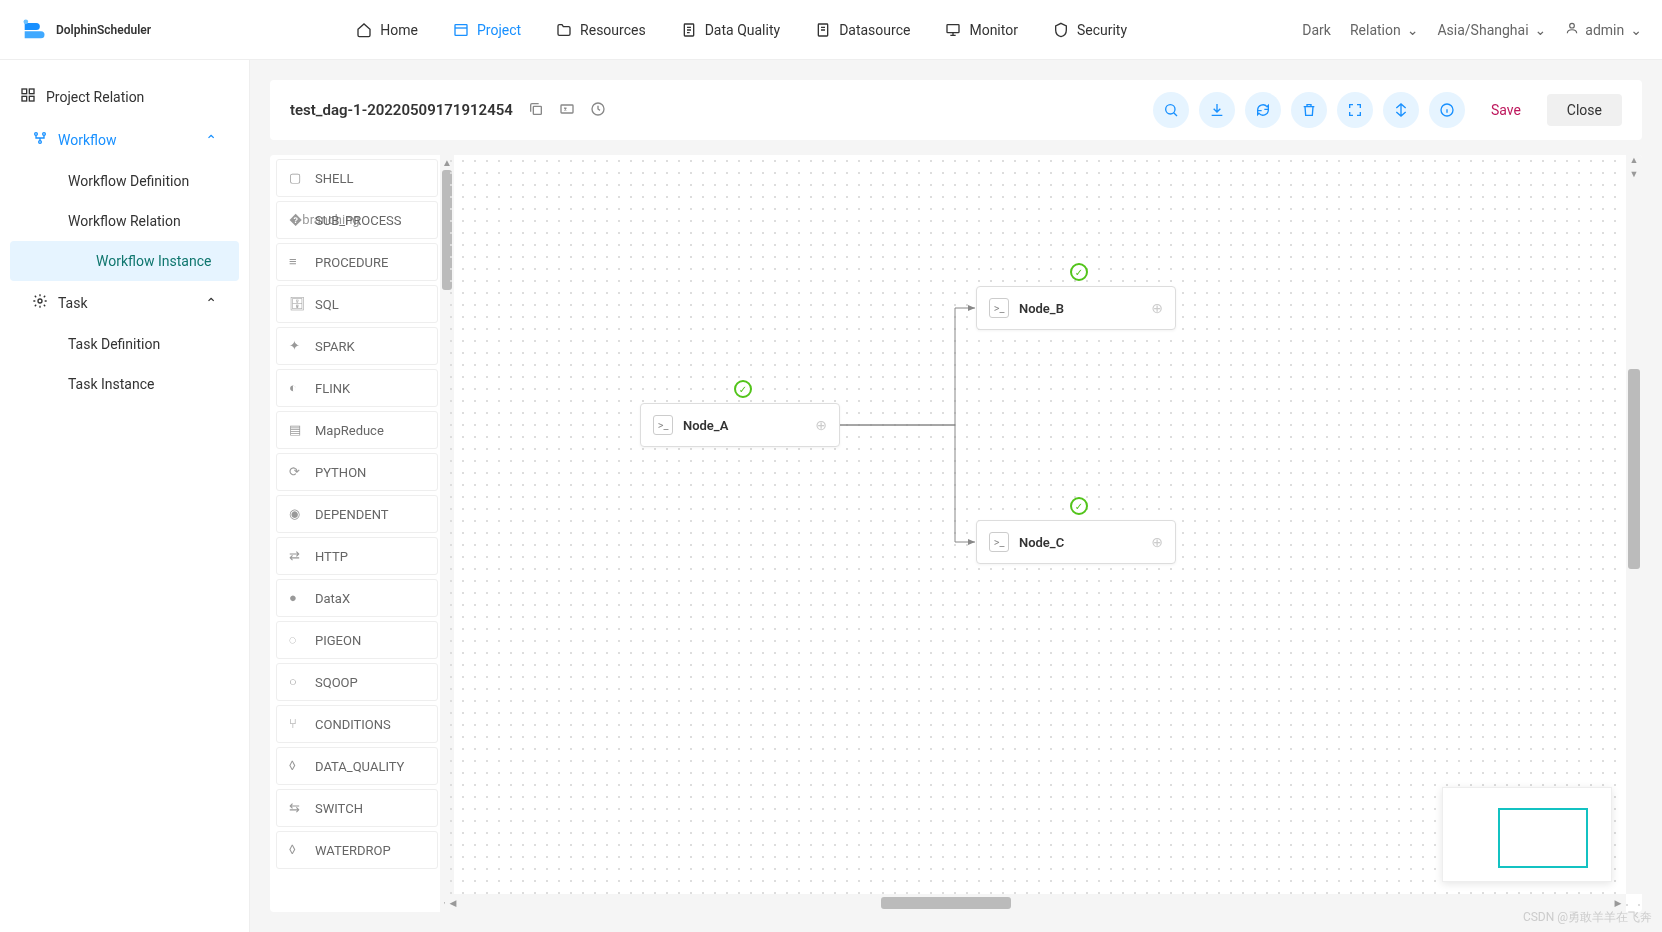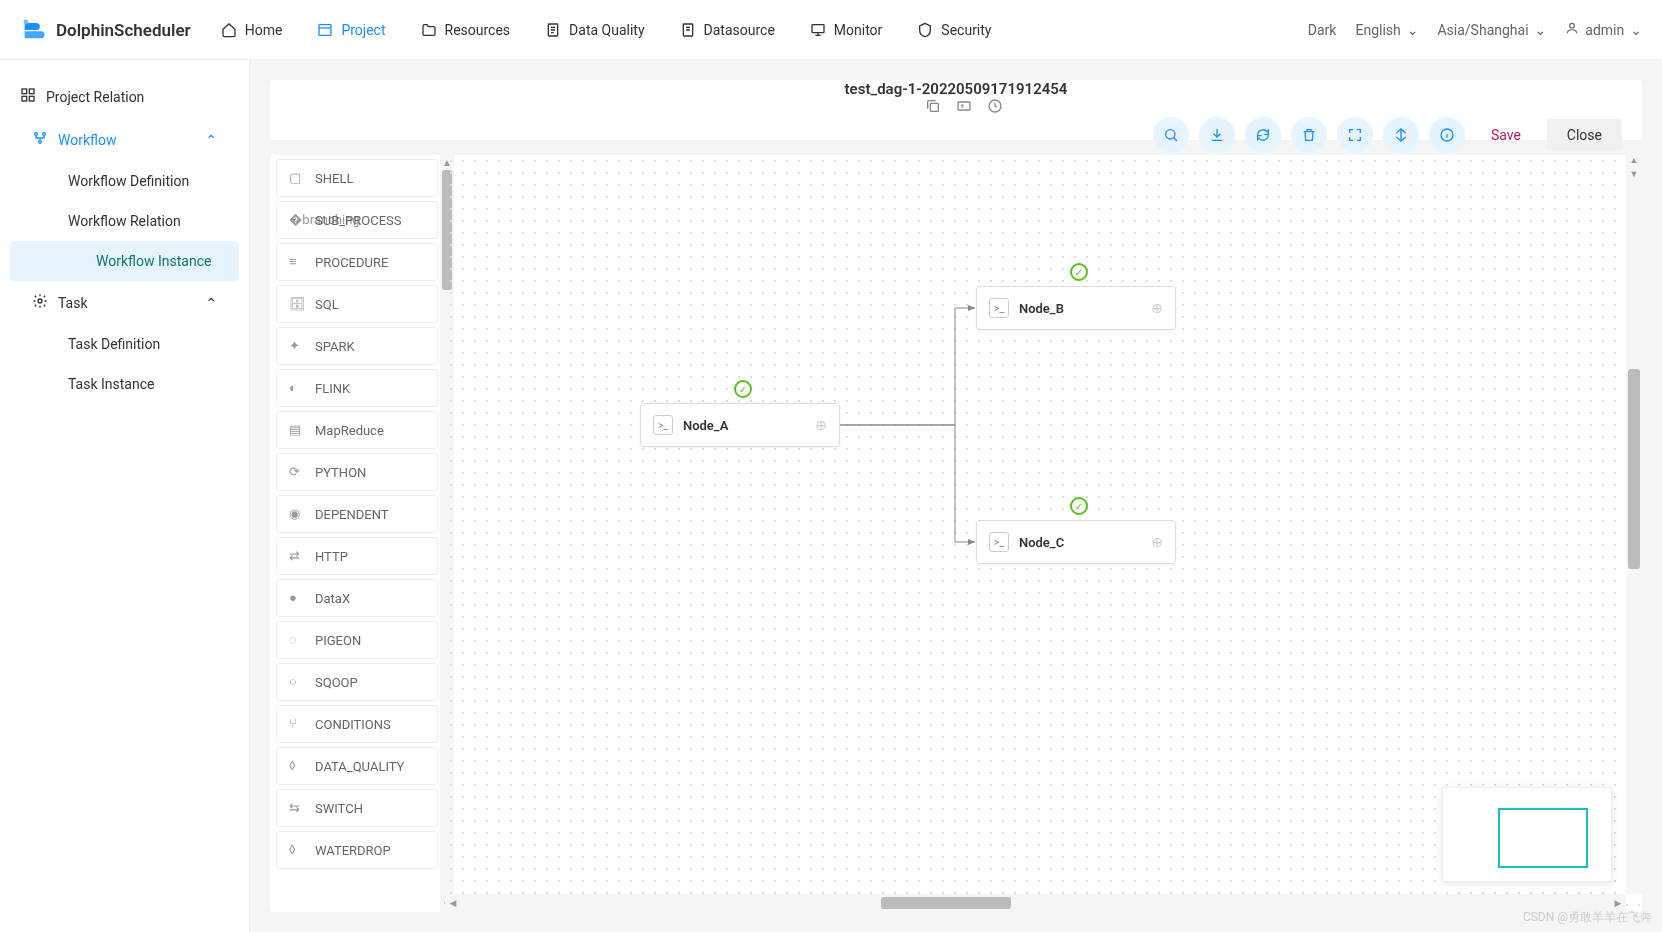--- a/index.html
+++ b/index.html
@@ -1,23 +1,23 @@
 <!DOCTYPE html>
 <html><head>
 <meta charset="utf-8">
 <style>
 * { box-sizing: border-box; margin: 0; padding: 0; }
 body { font-family: -apple-system, BlinkMacSystemFont, "Segoe UI", Roboto, sans-serif; font-size: 14px; color: #333; background: #fff; overflow: hidden; }
 .app { display: flex; flex-direction: column; height: 932px; width: 1662px; }
 
 
 .header { display: flex; align-items: center; height: 60px; border-bottom: 1px solid #eee; padding: 0 20px; }
-.logo { display: flex; align-items: center; font-weight: 600; font-size: 17px; margin-right: 30px; }
+.logo { display: flex; align-items: center; font-weight: 600; font-size: 12px; margin-right: 30px; }
 .logo-icon { width: 28px; height: 28px; margin-right: 8px; display: inline-flex; align-items: center; justify-content: center; }
-.nav { display: flex; gap: 35px; flex: 1; }
+.nav { display: flex; gap: 35px; flex: 1; justify-content: center; }
 .nav-item { display: flex; align-items: center; gap: 8px; color: #333; cursor: pointer; }
 .nav-item.active { color: #1890ff; }
 .nav-icon { width: 16px; height: 16px; display: inline-flex; }
 .header-right { display: flex; align-items: center; gap: 19px; color: #666; }
 .hdr-sel { display: flex; align-items: center; gap: 6px; cursor: pointer; }
 
 
 .body { display: flex; flex: 1; overflow: hidden; }
 
 
@@ -26,21 +26,21 @@
 .sb-item.sub { padding-left: 68px; }
 .sb-item.active { background: #e6f4ff; color: #0f766e; border-radius: 4px; margin: 0 10px; padding-left: 86px; text-align: right; }
 .sb-group { display: flex; align-items: center; padding: 12px 32px; cursor: pointer; gap: 10px; color: #333; }
 .sb-group.open { color: #1890ff; }
 .sb-chev { margin-left: auto; }
 
 
 .main { flex: 1; display: flex; flex-direction: column; background: #f5f5f5; padding: 20px; gap: 15px; overflow: hidden; }
 
 
-.toolbar { background: #fff; border-radius: 4px; height: 60px; display: flex; align-items: center; padding: 0 20px; flex-direction: column; }
+.toolbar { background: #fff; border-radius: 4px; height: 60px; display: flex; align-items: center; padding: 0 20px; }
 .wf-name { font-weight: 600; font-size: 15px; }
 .tb-icons { display: flex; gap: 15px; margin-left: 15px; color: #888; }
 .tb-ico { cursor: pointer; }
 .tb-right { margin-left: auto; display: flex; align-items: center; gap: 10px; }
 .circ-btn { width: 36px; height: 36px; border-radius: 50%; background: #e6f4ff; color: #1890ff; display: flex; align-items: center; justify-content: center; cursor: pointer; }
 .save-btn { color: #be185d; padding: 8px 16px; cursor: default; }
 .close-btn { background: #f0f0f0; padding: 8px 20px; border-radius: 4px; cursor: pointer; }
 
 
 .workspace { flex: 1; display: flex; background: #fff; border-radius: 4px; overflow: hidden; position: relative; }
@@ -153,21 +153,21 @@
             <svg viewBox="0 0 24 24" width="16" height="16" fill="none" stroke="currentColor" stroke-width="2">
               <path d="M12 2l8 4v6c0 5-3.5 9-8 10-4.5-1-8-5-8-10V6z"></path>
             </svg>
           </span>
         <span>Security</span>
       </div>
     </div>
     <div class="header-right">
       <span>Dark</span>
       <div class="hdr-sel">
-        <span>English</span>
+        <span>Relation</span>
         <span>⌄</span>
       </div>
       <div class="hdr-sel">
         <span>Asia/Shanghai</span>
         <span>⌄</span>
       </div>
       <div class="hdr-sel">
         <span><svg viewBox="0 0 24 24" width="14" height="14" fill="none" stroke="currentColor" stroke-width="2">
               <circle cx="12" cy="8" r="4"></circle>
               <path d="M4 21c0-4 4-6 8-6s8 2 8 6"></path>

